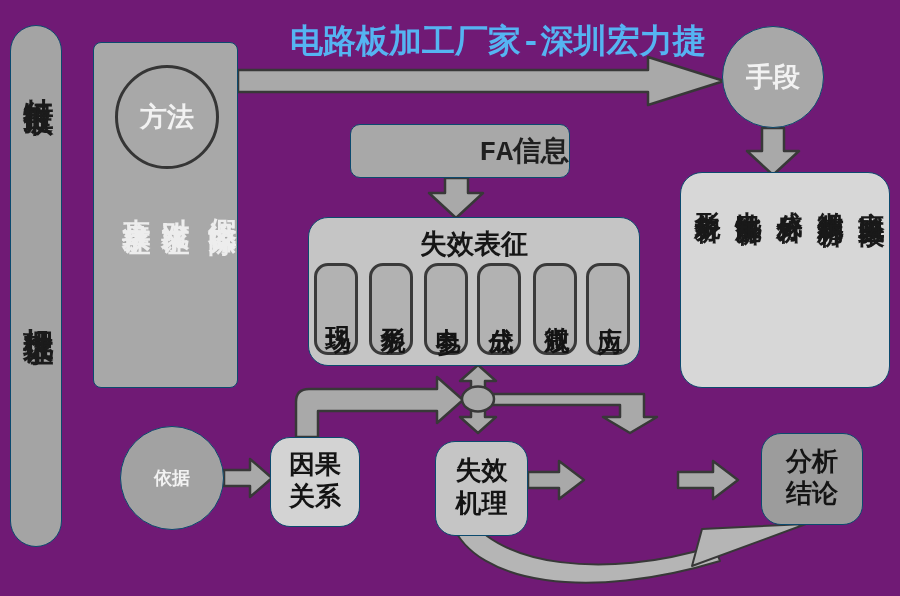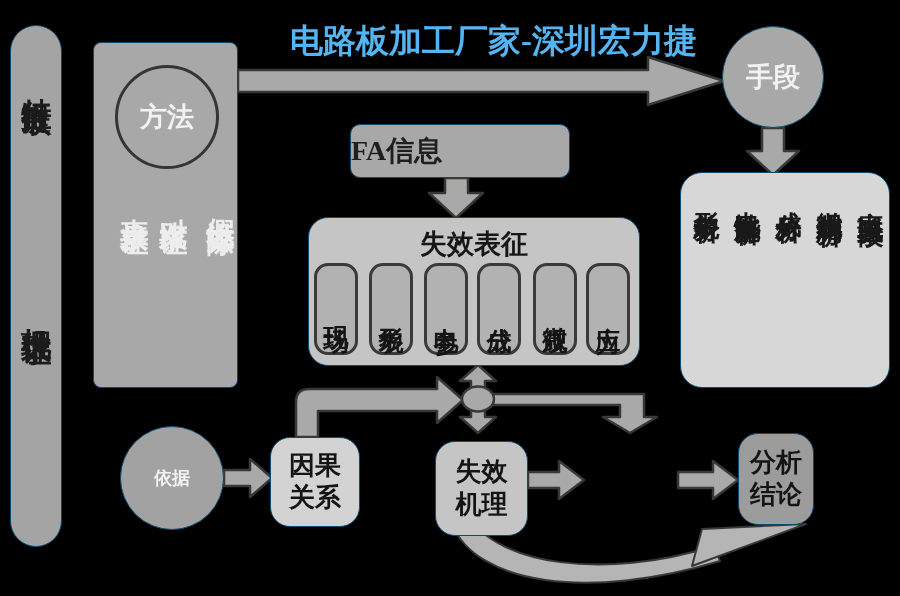--- a/index.html
+++ b/index.html
@@ -1,18 +1,18 @@
 <!DOCTYPE html>
 <html><head>
 <meta charset="utf-8">
 <style>
   html,body{margin:0;padding:0;background:#ffffff;}
   #stage{
-    position:relative;width:900px;height:596px;background:#000000;overflow:hidden;
-    font-family:Liberation Serif, serif;
+    position:relative;width:900px;height:596px;background:#701a75;overflow:hidden;
+    font-family:Liberation Mono, monospace;
   }
   #arrow-layer{position:absolute;left:0;top:0;width:900px;height:596px;z-index:1;}
   .box{position:absolute;box-sizing:border-box;border:1px solid #0c4a6e;z-index:2;}
   .circle{border-radius:50%;display:flex;align-items:center;justify-content:center;}
   .vtext{writing-mode:vertical-rl;text-orientation:upright;letter-spacing:3px;}
   .page-title{
     position:absolute;left:290px;top:19px;z-index:3;white-space:nowrap;
     font-size:33px;font-weight:700;color:#55b4f2;
   }
   
@@ -25,21 +25,21 @@
   #method-circle{position:absolute;left:21px;top:22px;width:104px;height:104px;border-radius:50%;
     background:#a8a8a8;border:3px solid #353535;box-sizing:border-box;
     display:flex;align-items:center;justify-content:center;font-size:27px;font-weight:700;color:#f2f2f2;}
   .mcol{position:absolute;top:153px;font-size:28px;font-weight:700;color:#ededed;}
   #mcol-0{left:21px;} #mcol-1{left:60px;} #mcol-2{left:107px;}
   
   #means-circle{left:722px;top:26px;width:102px;height:102px;background:#a8a8a8;
     font-size:27px;font-weight:700;color:#f2f2f2;}
   
   #fa-box{left:350px;top:124px;width:220px;height:54px;border-radius:10px;background:#a8a8a8;
-    display:flex;align-items:center;justify-content:flex-start;font-size:28px;font-weight:700;color:#1f1f1f;}
+    display:flex;align-items:center;justify-content:flex-end;font-size:28px;font-weight:700;color:#1f1f1f;}
   
   #charact-box{left:308px;top:217px;width:332px;height:149px;border-radius:20px;background:#c5c5c5;}
   #charact-title{position:absolute;left:0;right:0;top:8px;text-align:center;
     font-size:27px;font-weight:700;color:#161616;}
   .citem{position:absolute;top:45px;width:44px;height:92px;border-radius:14px;background:#b2b2b2;
     border:3px solid #3a3a3a;box-sizing:border-box;display:flex;align-items:center;justify-content:center;
     font-size:25px;font-weight:700;color:#141414;}
   #citem-0{left:5px;} #citem-1{left:60px;} #citem-2{left:115px;}
   #citem-3{left:168px;} #citem-4{left:224px;} #citem-5{left:277px;}
   .citem .vtext{letter-spacing:2px;}
@@ -49,21 +49,21 @@
   #acol-0{left:8px;} #acol-1{left:49px;} #acol-2{left:90px;} #acol-3{left:131px;} #acol-4{left:172px;}
   
   #basis-circle{left:120px;top:426px;width:104px;height:104px;background:#a2a2a2;
     font-size:18px;font-weight:700;color:#f2f2f2;}
   
   .flow-box{border-radius:20px;display:flex;align-items:center;justify-content:center;
     font-size:26px;font-weight:700;color:#141414;text-align:center;white-space:pre-line;line-height:1.25;}
   #causal-box{left:270px;top:437px;width:90px;height:90px;background:#d3d3d3;}
   #mechanism-box{left:435px;top:433px;width:93px;height:95px;background:#c5c5c5;margin-top:8px;}
   #cause-box{left:585px;top:433px;width:93px;height:94px;background:#cecece;}
-  #conclusion-box{left:738px;top:433px;width:76px;height:92px;background:#9c9c9c;}
+  #conclusion-box{left:761px;top:433px;width:102px;height:92px;background:#9c9c9c;}
 </style>
 </head>
 <body>
 
 <div id="stage">
 
   <svg id="arrow-layer" viewBox="0 0 900 596" xmlns="http://www.w3.org/2000/svg">
     <g fill="#a9a9a9" stroke="#383838" stroke-width="2.5" stroke-linejoin="round">
       <path d="M238,70 L648,70 L648,57 L724,81 L648,105 L648,92 L238,92 Z"></path>
       <path d="M445,178 L445,193 L429,193 L456,218 L483,193 L468,193 L468,178 Z"></path>

